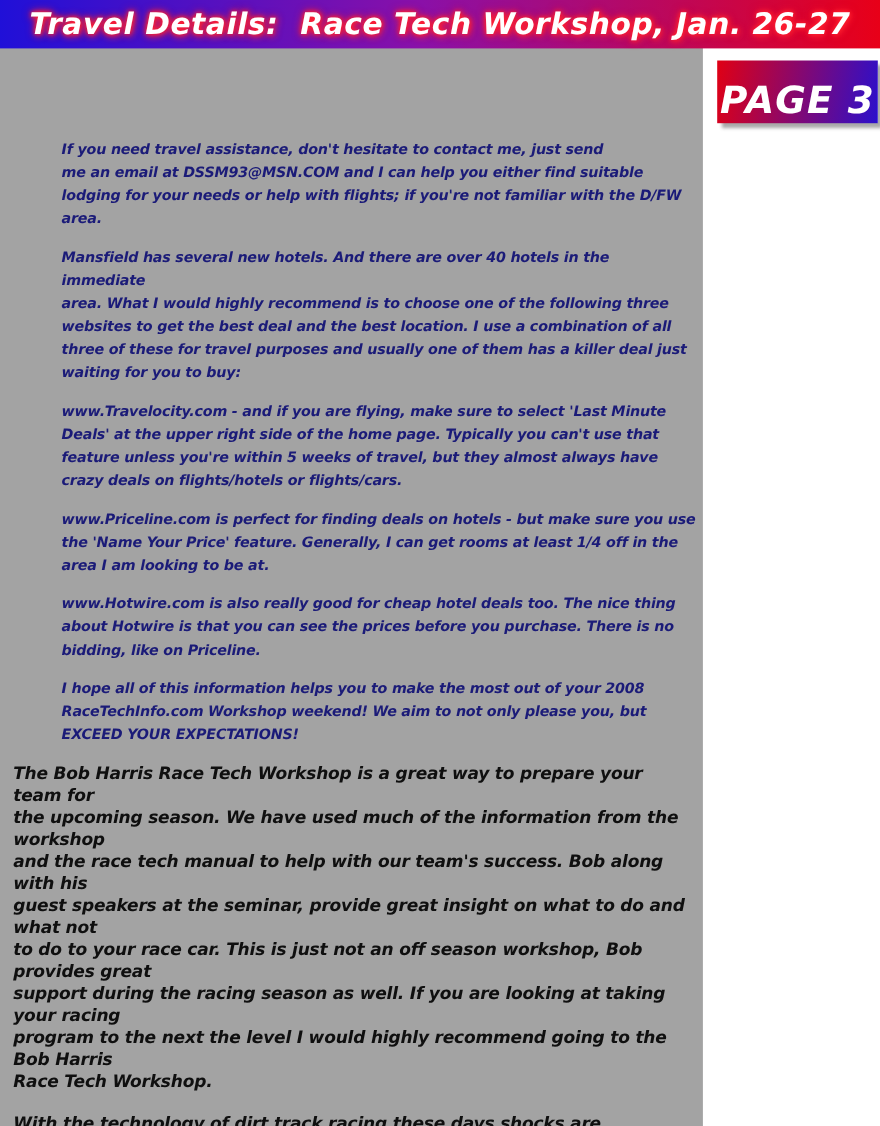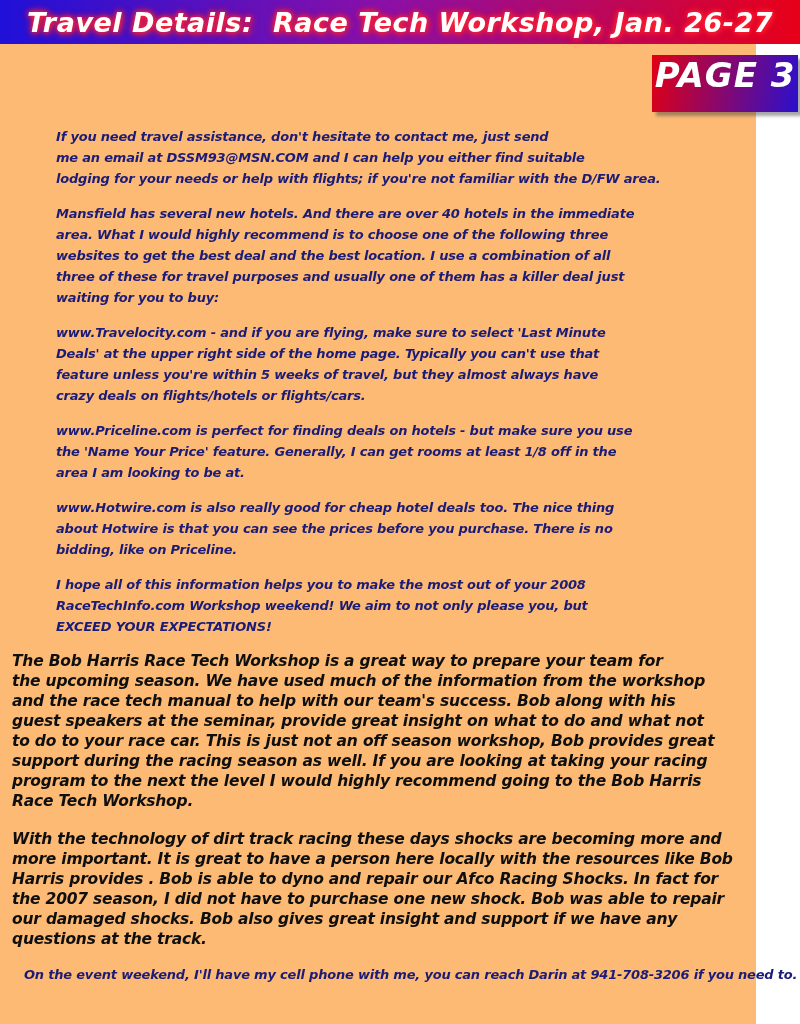--- a/index.html
+++ b/index.html
@@ -6,23 +6,23 @@
     margin: 0;
     padding: 0;
     background: #ffffff;
     width: 800px;
     height: 1024px;
     overflow: hidden;
     font-family: "DejaVu Sans", sans-serif;
   }
   .page {
     position: relative;
-    width: 756px;
+    width: 639px;
     height: 1024px;
-    background: #fdba74;
+    background: #a3a3a3;
   }
   .banner {
     position: absolute;
     top: 0;
     left: 0;
     width: 800px;
     height: 44px;
     background: linear-gradient(90deg,
       var(--banner-gradient-left, #2010d8) 0%,
       var(--banner-gradient-mid, #8a10a8) 48%,
@@ -47,21 +47,21 @@
     position: absolute;
     top: 55px;
     left: 652px;
     width: 146px;
     height: 57px;
     background: linear-gradient(100deg,
       var(--badge-gradient-left, #e00014) 0%,
       var(--badge-gradient-right, #2b10cc) 100%);
     box-shadow: 4px 4px 3px rgba(60,60,60,0.45);
     display: flex;
-    align-items: flex-start;
+    align-items: flex-end;
     justify-content: center;
   }
   .badge-label {
     color: #ffffff;
     font-size: 34px;
     font-weight: bold;
     font-style: italic;
     letter-spacing: 1px;
     white-space: pre;
   }
@@ -122,21 +122,21 @@
     <div class="para navy">Mansfield has several new hotels. And there are over 40 hotels in the immediate
 area. What I would highly recommend is to choose one of the following three
 websites to get the best deal and the best location. I use a combination of all
 three of these for travel purposes and usually one of them has a killer deal just
 waiting for you to buy:</div>
     <div class="para navy">www.Travelocity.com - and if you are flying, make sure to select 'Last Minute
 Deals' at the upper right side of the home page. Typically you can't use that
 feature unless you're within 5 weeks of travel, but they almost always have
 crazy deals on flights/hotels or flights/cars.</div>
     <div class="para navy">www.Priceline.com is perfect for finding deals on hotels - but make sure you use
-the 'Name Your Price' feature. Generally, I can get rooms at least 1/8 off in the
+the 'Name Your Price' feature. Generally, I can get rooms at least 1/4 off in the
 area I am looking to be at.</div>
     <div class="para navy">www.Hotwire.com is also really good for cheap hotel deals too. The nice thing
 about Hotwire is that you can see the prices before you purchase. There is no
 bidding, like on Priceline.</div>
     <div class="para navy">I hope all of this information helps you to make the most out of your 2008
 RaceTechInfo.com Workshop weekend! We aim to not only please you, but
 EXCEED YOUR EXPECTATIONS!</div>
     <div class="para black quote-block">The Bob Harris Race Tech Workshop is a great way to prepare your team for
 the upcoming season. We have used much of the information from the workshop
 and the race tech manual to help with our team's success. Bob along with his

